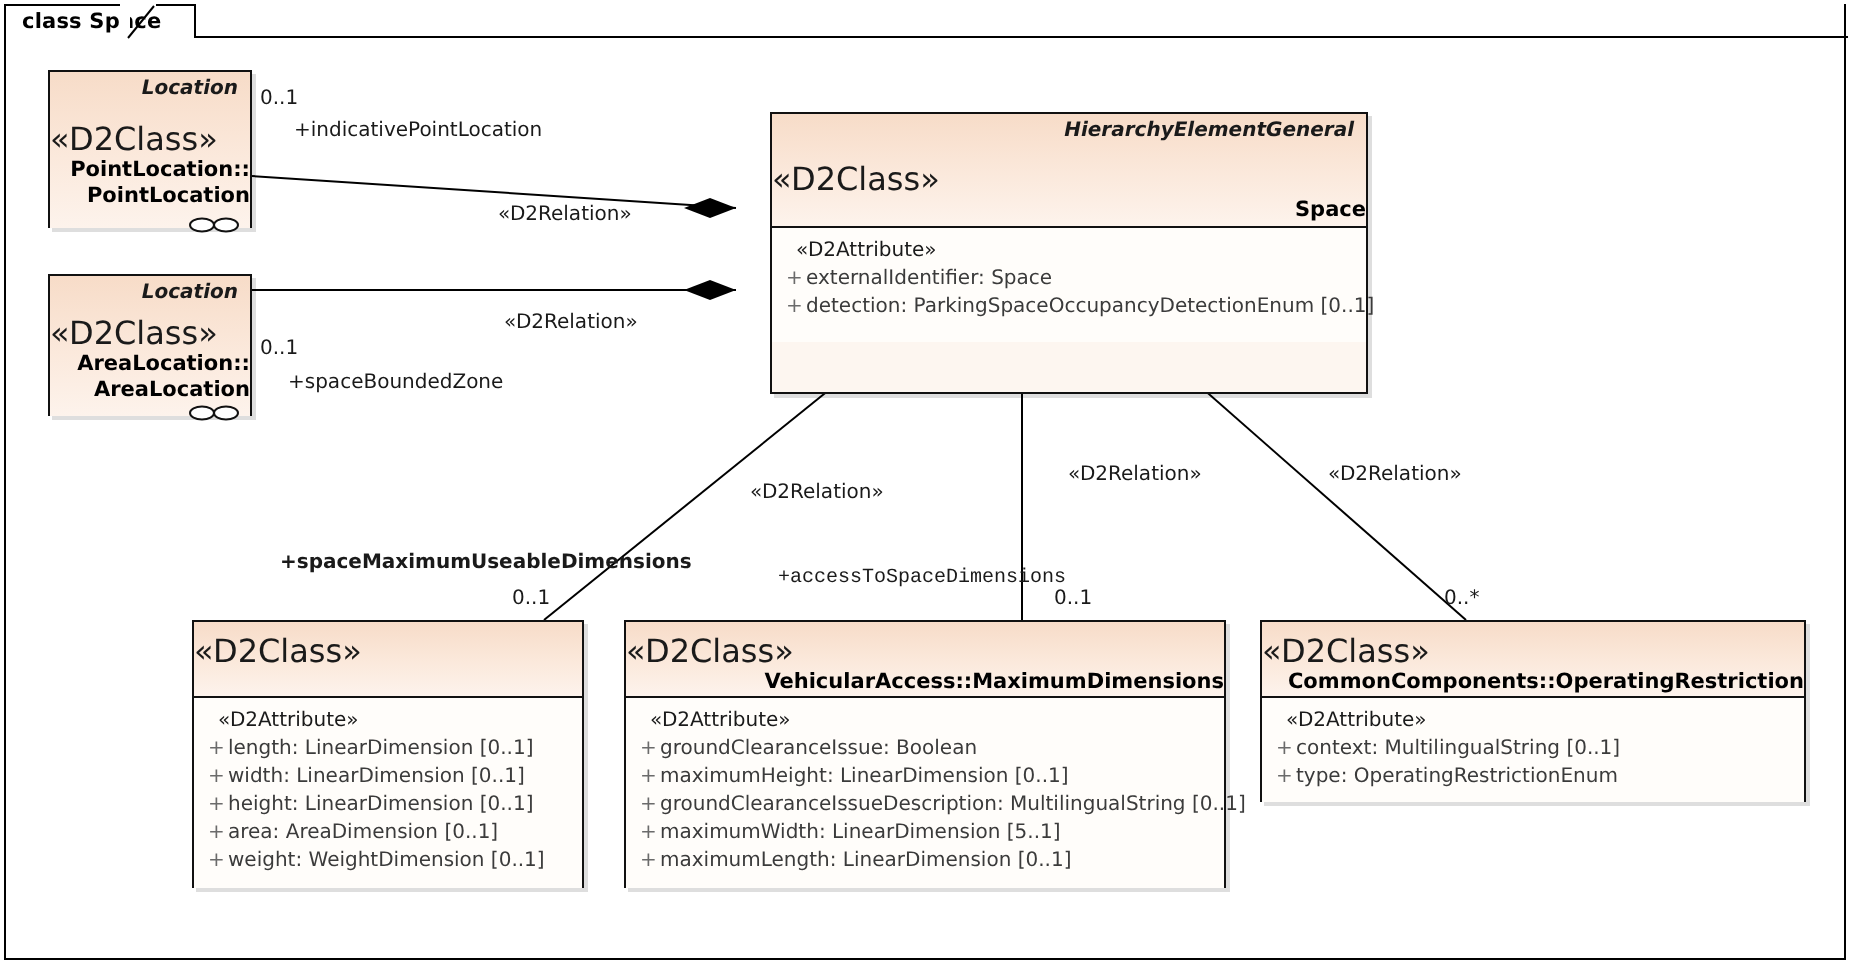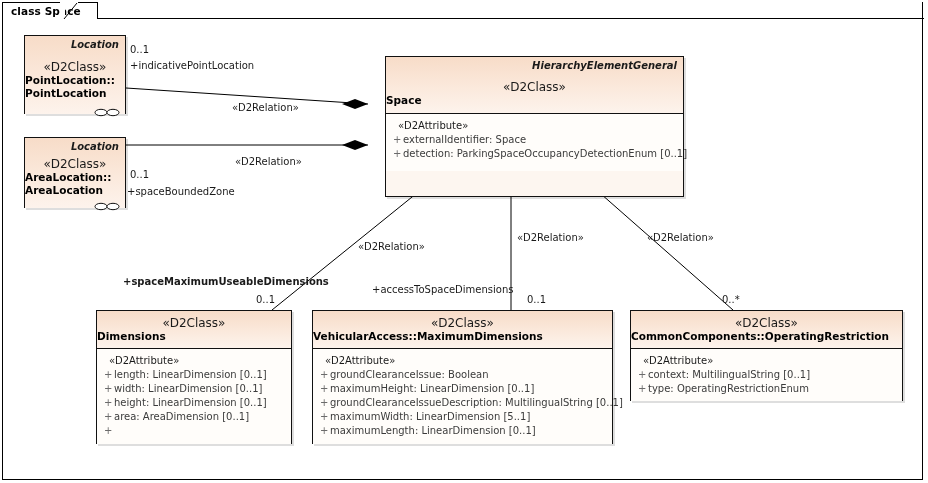--- a/index.html
+++ b/index.html
@@ -88,27 +88,26 @@
     position: absolute;
     right: 6px;
     top: 3px;
     font-style: italic;
     font-weight: bold;
     font-size: 10px;
     color: #1a1a1a;
     white-space: nowrap;
   }
   .stereo {
-    text-align: center;
-    font-size: 12px;
+    font-size: 16px;
     color: #1a1a1a;
     white-space: nowrap;
   }
   .cname {
-    text-align: left;
+    text-align: right;
     font-size: 10.5px;
     font-weight: bold;
     color: #000;
     white-space: nowrap;
     line-height: 13px;
   }
   .attr-stereo {
     font-size: 10px;
     color: #1a1a1a;
     padding-left: 12px;
@@ -144,20 +143,21 @@
     left: 0; top: 0;
     width: 928px; height: 483px;
     pointer-events: none;
   }
   
   .edge-lbl {
     position: absolute;
     font-size: 10px;
     color: #1a1a1a;
     white-space: nowrap;
+    margin-left: 17px;
   }
   .mult {
     position: absolute;
     font-size: 10px;
     color: #1a1a1a;
     white-space: nowrap;
   }
 </style>
 </head>
 <body>
@@ -239,21 +239,20 @@
       <div class="attr-row">
         <span class="attr-vis">+</span>
         <span class="attr-txt">detection: ParkingSpaceOccupancyDetectionEnum [0..1]</span>
       </div>
     </div>
   </div>
 
   <div class="uml-class" style="left:96px; top:310px; width:196px; height:134px;">
     <div class="uml-head" style="height:38px; padding-top:5px;">
       <div class="stereo">«D2Class»</div>
-      <div class="cname">Dimensions</div>
     </div>
     <div class="uml-body" style="height:95px;">
       <div class="attr-stereo">«D2Attribute»</div>
       <div class="attr-row">
         <span class="attr-vis">+</span>
         <span class="attr-txt">length: LinearDimension [0..1]</span>
       </div>
       <div class="attr-row">
         <span class="attr-vis">+</span>
         <span class="attr-txt">width: LinearDimension [0..1]</span>
@@ -261,20 +260,21 @@
       <div class="attr-row">
         <span class="attr-vis">+</span>
         <span class="attr-txt">height: LinearDimension [0..1]</span>
       </div>
       <div class="attr-row">
         <span class="attr-vis">+</span>
         <span class="attr-txt">area: AreaDimension [0..1]</span>
       </div>
       <div class="attr-row">
         <span class="attr-vis">+</span>
+        <span class="attr-txt">weight: WeightDimension [0..1]</span>
       </div>
     </div>
   </div>
 
   <div class="uml-class" style="left:312px; top:310px; width:301px; height:134px;">
     <div class="uml-head" style="height:38px; padding-top:5px;">
       <div class="stereo">«D2Class»</div>
       <div class="cname">VehicularAccess::MaximumDimensions</div>
     </div>
     <div class="uml-body" style="height:95px;">
@@ -325,20 +325,20 @@
   <div class="edge-lbl" style="left:232px; top:102px;">«D2Relation»</div>
 
   <div class="mult" style="left:130px; top:169px;">0..1</div>
   <div class="edge-lbl" style="left:127px; top:186px;text-align:right;">+spaceBoundedZone</div>
   <div class="edge-lbl" style="left:235px; top:156px;">«D2Relation»</div>
 
   <div class="edge-lbl" style="left:123px; top:276px;font-weight:bold;">+spaceMaximumUseableDimensions</div>
   <div class="mult" style="left:256px; top:294px;">0..1</div>
   <div class="edge-lbl" style="left:358px; top:241px;">«D2Relation»</div>
 
-  <div class="edge-lbl" style="left:372px; top:284px;">+accessToSpaceDimensions</div>
+  <div class="edge-lbl" style="left:372px; top:284px;font-family:Liberation Mono, monospace;">+accessToSpaceDimensions</div>
   <div class="mult" style="left:527px; top:294px;">0..1</div>
   <div class="edge-lbl" style="left:517px; top:232px;">«D2Relation»</div>
 
   <div class="mult" style="left:722px; top:294px;">0..*</div>
   <div class="edge-lbl" style="left:647px; top:232px;">«D2Relation»</div>
 
 </div>
 
 </body></html>

